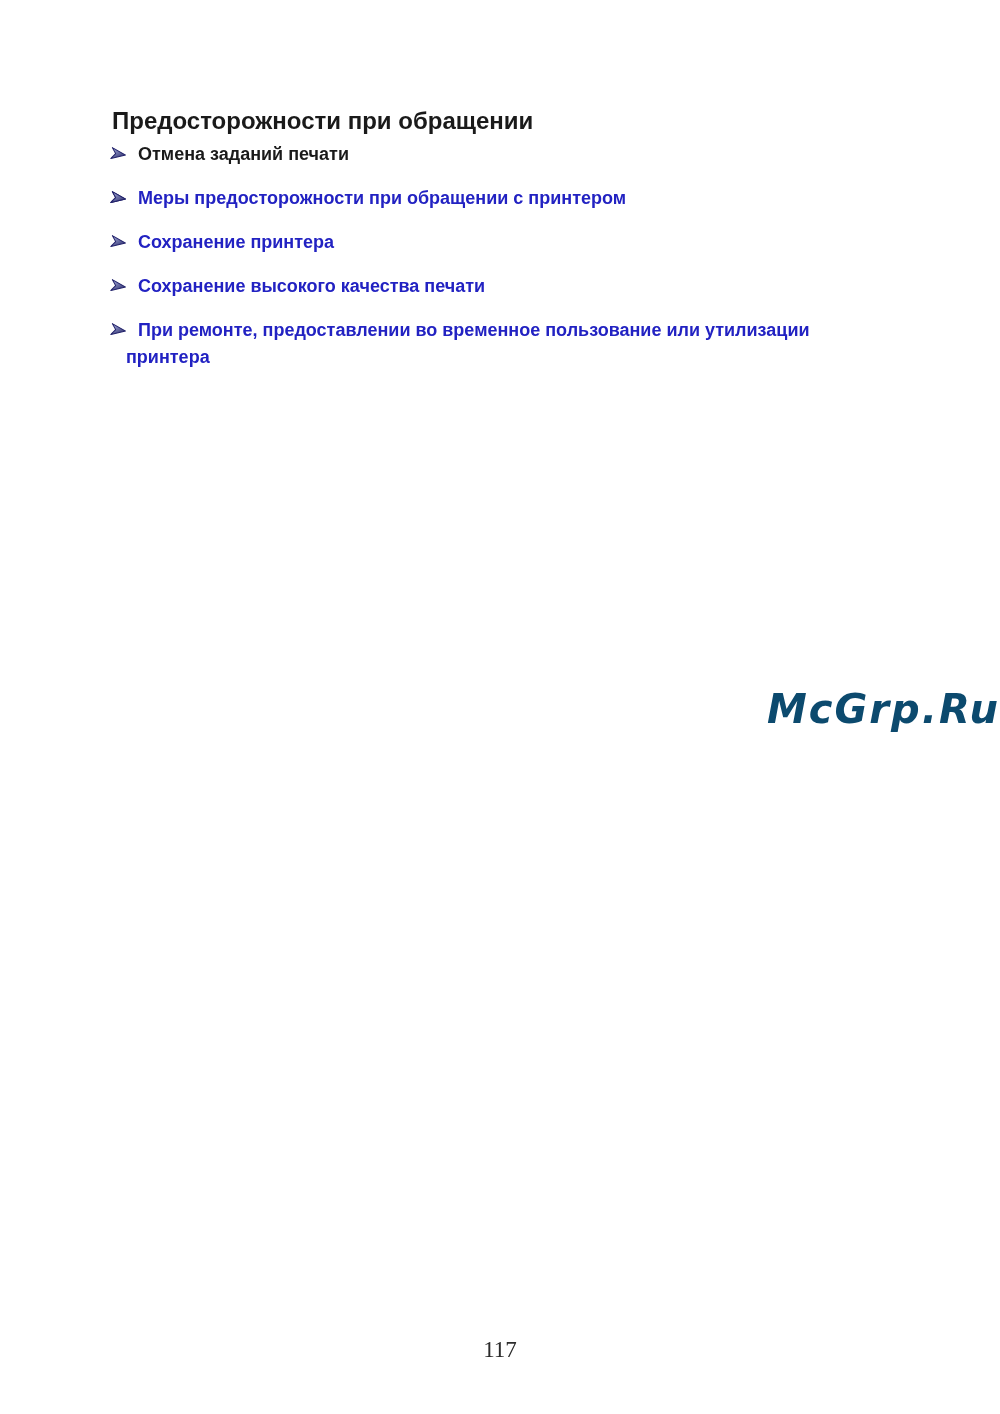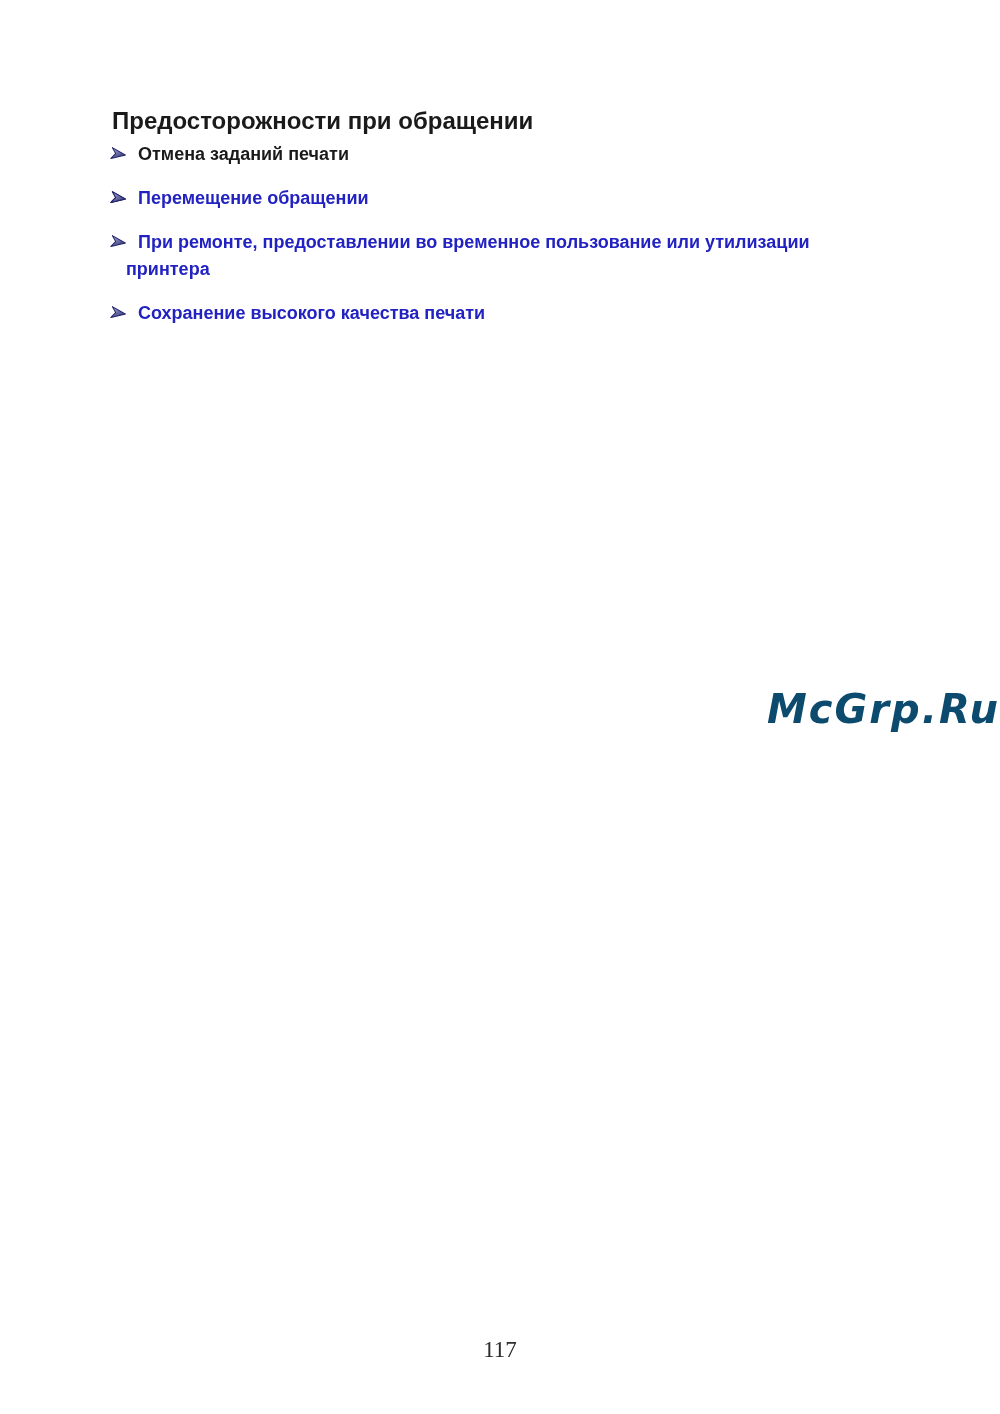--- a/index.html
+++ b/index.html
@@ -118,47 +118,55 @@
     </li>
 
     <li class="toc-item">
       <span class="arrow">
         <svg width="15" height="12" viewBox="0 0 15 12">
             <path d="M0.5,0.5 L14.5,6 L0.5,11.5 L4.6,6 Z" fill="url(#arrowGrad)" stroke="#23236b" stroke-width="1"></path>
           </svg>
       </span>
     </li>
 
+    <li class="toc-item">
+      <span class="arrow">
+        <svg width="15" height="12" viewBox="0 0 15 12">
+            <path d="M0.5,0.5 L14.5,6 L0.5,11.5 L4.6,6 Z" fill="url(#arrowGrad)" stroke="#23236b" stroke-width="1"></path>
+          </svg>
+      </span>
+      <a class="toc-link" style="color: rgb(34, 34, 194);">Меры предосторожности при обращении с принтером</a>
+    </li>
 
     <li class="toc-item">
       <span class="arrow">
         <svg width="15" height="12" viewBox="0 0 15 12">
             <path d="M0.5,0.5 L14.5,6 L0.5,11.5 L4.6,6 Z" fill="url(#arrowGrad)" stroke="#23236b" stroke-width="1"></path>
           </svg>
       </span>
-      <a class="toc-link" style="color: rgb(34, 34, 194);">Перемещение обращении</a>
+      <a class="toc-link" style="color: rgb(34, 34, 194);">Сохранение принтера</a>
+    </li>
+
+    <li class="toc-item">
+      <span class="arrow">
+        <svg width="15" height="12" viewBox="0 0 15 12">
+            <path d="M0.5,0.5 L14.5,6 L0.5,11.5 L4.6,6 Z" fill="url(#arrowGrad)" stroke="#23236b" stroke-width="1"></path>
+          </svg>
+      </span>
+      <a class="toc-link" style="color: rgb(34, 34, 194);">Сохранение высокого качества печати</a>
     </li>
 
     <li class="toc-item">
       <span class="arrow">
         <svg width="15" height="12" viewBox="0 0 15 12">
             <path d="M0.5,0.5 L14.5,6 L0.5,11.5 L4.6,6 Z" fill="url(#arrowGrad)" stroke="#23236b" stroke-width="1"></path>
           </svg>
       </span>
       <a class="toc-link" style="color: rgb(34, 34, 194);">При ремонте, предоставлении во временное пользование или утилизации принтера</a>
     </li>
 
-    <li class="toc-item">
-      <span class="arrow">
-        <svg width="15" height="12" viewBox="0 0 15 12">
-            <path d="M0.5,0.5 L14.5,6 L0.5,11.5 L4.6,6 Z" fill="url(#arrowGrad)" stroke="#23236b" stroke-width="1"></path>
-          </svg>
-      </span>
-      <a class="toc-link" style="color: rgb(34, 34, 194);">Сохранение высокого качества печати</a>
-    </li>
-
   </ul>
 
   <div class="watermark">McGrp.Ru</div>
 
   <div class="page-number">117</div>
 
 </div>
 
 </body></html>

